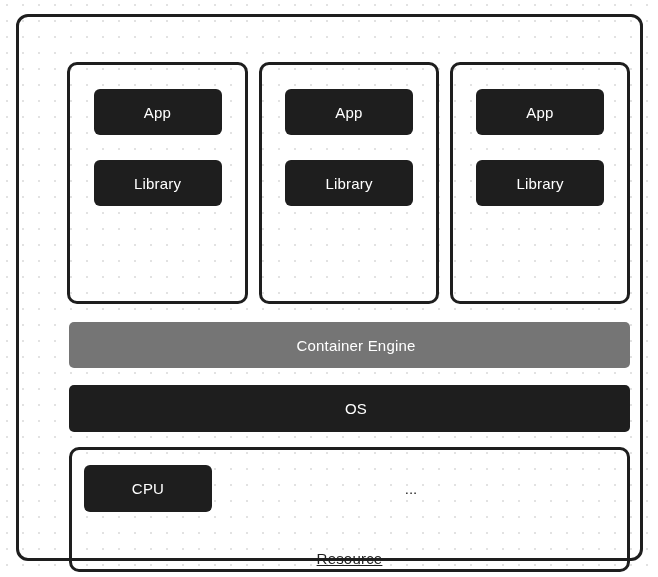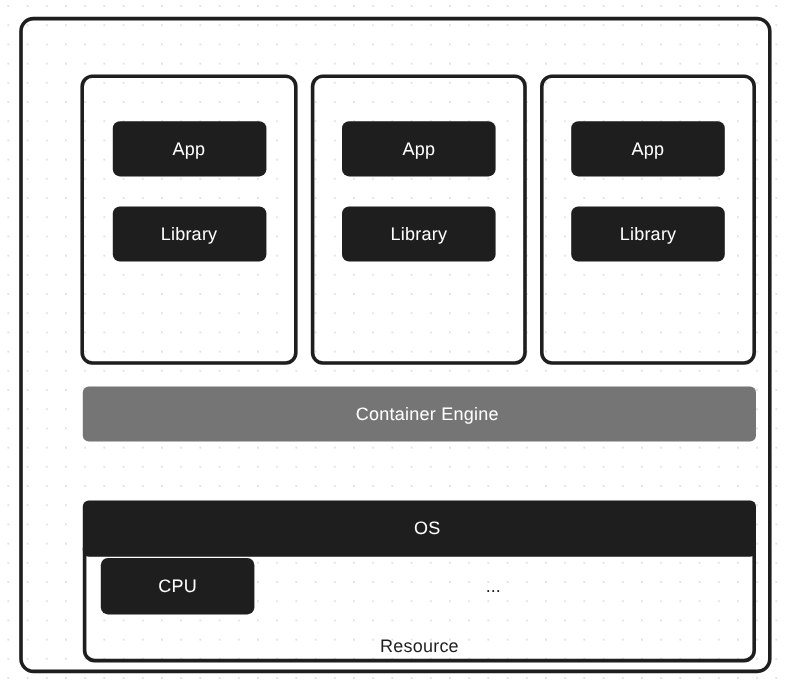--- a/index.html
+++ b/index.html
@@ -24,21 +24,21 @@
   }
 
   .container-box {
     top: 45px; height: 242px;
     border: 3px solid #1e1e1e;
     border-radius: 10px;
     background: transparent;
     display: flex;
     flex-direction: column;
     align-items: center;
-    padding-top: 36px;
+    padding-top: 24px;
     gap: 25px;
   }
   .container-box.c1 { left: 48px;  width: 181px; }
   .container-box.c2 { left: 240px; width: 180px; }
   .container-box.c3 { left: 431px; width: 180px; }
 
   .chip {
     width: 128px; height: 46px;
     background: #1e1e1e;
     color: #ffffff;
@@ -57,24 +57,24 @@
     border-radius: 5px;
     color: #ffffff;
     display: flex;
     align-items: center;
     justify-content: center;
     font-size: 15px;
     letter-spacing: 0.2px;
     padding-left: 13px;
   }
   .engine-bar { top: 305px; height: 46px; background: #757575; }
-  .os-bar     { top: 368px; height: 47px; background: #1e1e1e; margin-top: 32px; }
+  .os-bar     { top: 368px; height: 47px; background: #1e1e1e; }
 
   .resource-box {
-    left: 50px; top: 430px; width: 561px; height: 105px;
+    left: 50px; top: 430px; width: 561px; height: 125px;
     border: 3px solid #1e1e1e;
     border-radius: 10px;
     background: transparent;
   }
   .resource-chip { position: absolute; top: 15px; width: 128px; height: 47px; }
   .cpu-chip    { left: 12px; }
   .memory-chip { left: 157px; }
   .disk-chip   { left: 397px; }
 
   .ellipsis-label {
@@ -85,20 +85,21 @@
     font-size: 15px;
     line-height: 16px;
   }
   .resource-label {
     position: absolute;
     left: 0; right: 0; bottom: 2px;
     text-align: center;
     color: #1e1e1e;
     font-size: 15px;
     letter-spacing: 0.2px;
+    text-decoration: underline;
   }
 </style>
 </head>
 <body>
 
 <div class="abs outer-boundary">
 
   <div class="abs container-box c1">
     <div class="chip">App</div>
     <div class="chip">Library</div>

